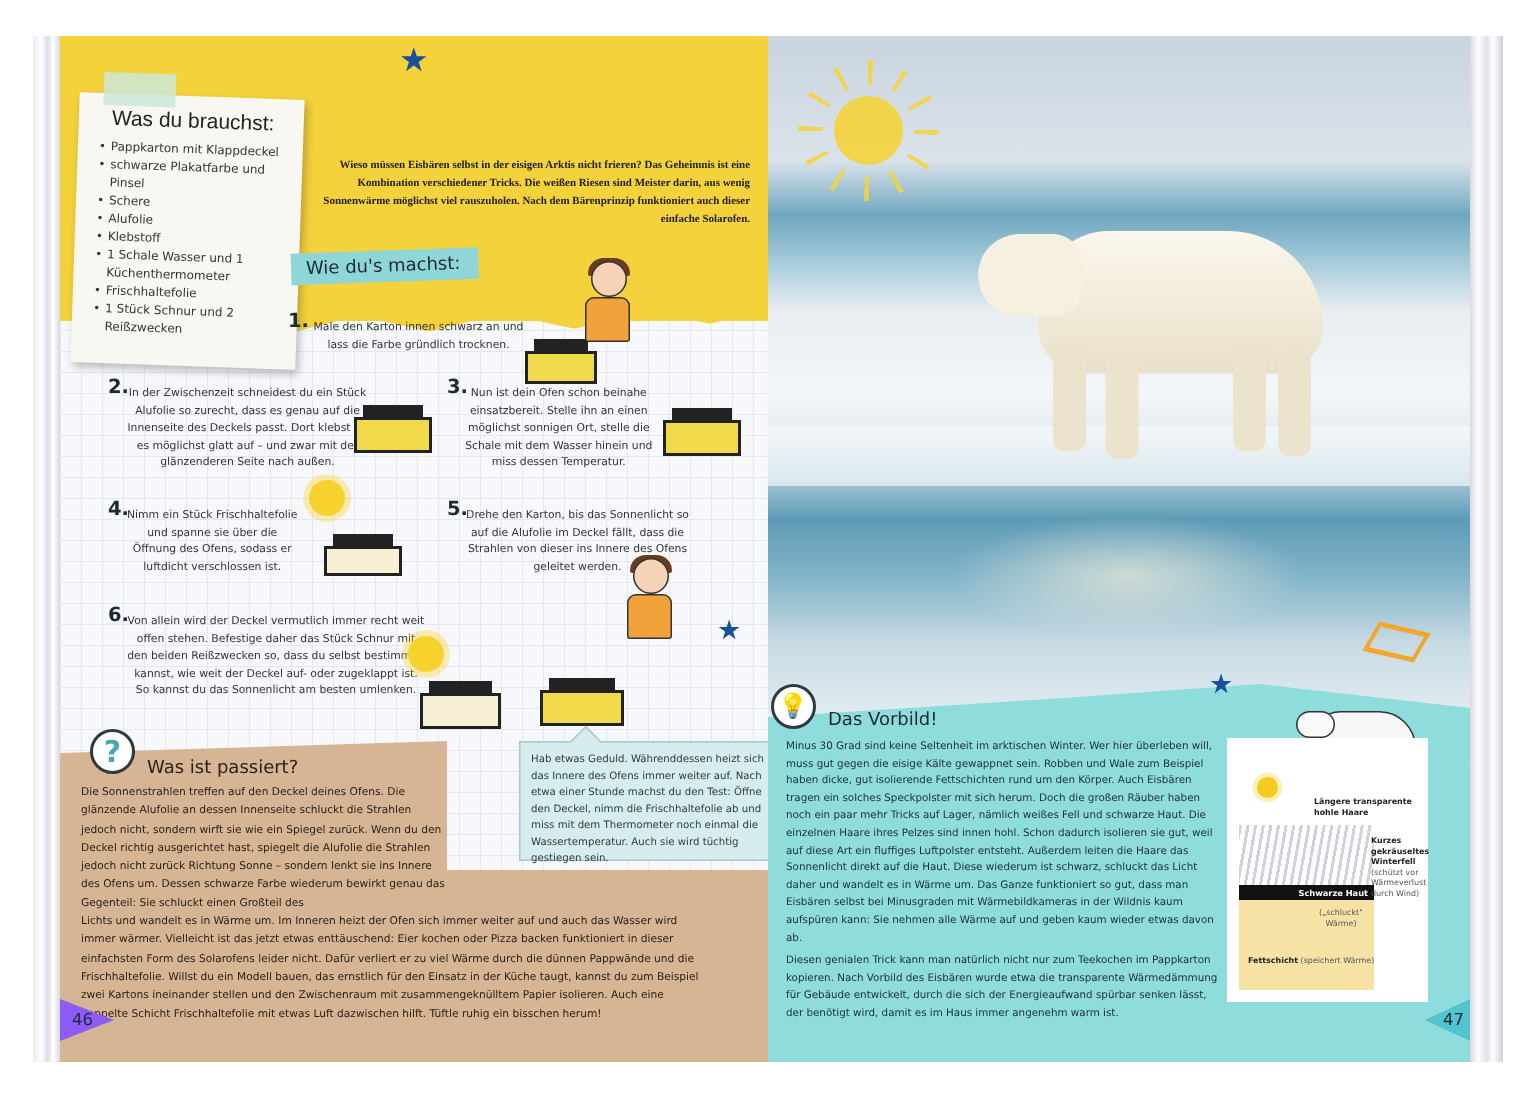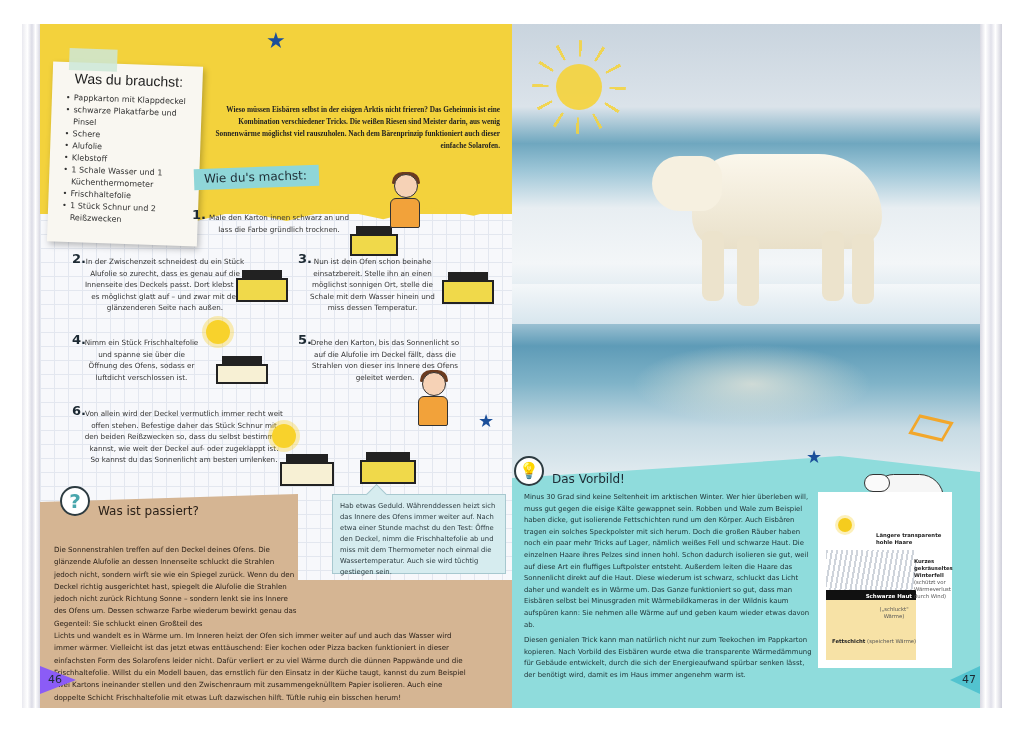--- a/index.html
+++ b/index.html
@@ -43,31 +43,31 @@
 
   .illus-box { position: absolute; background: #f0d94a; border: 2px solid #222; }
   .illus-box::after { content:""; position:absolute; left:4px; right:4px; top:-10px; height:10px; background:#222; }
   .sun { position: absolute; width: 24px; height: 24px; border-radius: 50%; background: #f8d22c;
     box-shadow: 0 0 0 4px rgba(248,210,44,.35); }
   .girl { position: absolute; width: 34px; height: 56px; }
   .girl .head { position:absolute; left:6px; top:0; width:24px; height:24px; border-radius:50%; background:#f6d2b6; border:1.5px solid #333; }
   .girl .hair { position:absolute; left:4px; top:-2px; width:28px; height:12px; border-radius:14px 14px 2px 2px; background:#6b3b1f; }
   .girl .body { position:absolute; left:2px; top:24px; width:30px; height:30px; background:#f2a23a; border:1.5px solid #333; border-radius:6px 6px 2px 2px; }
 
-  .callout { position: absolute; left: 292px; top: 470px; width: 174px; height: 80px; background: #d6ecef;
+  .callout { position: absolute; left: 306px; top: 470px; width: 174px; height: 80px; background: #d6ecef;
     border: 1px solid #a7c8cf; padding: 6px 7px; font-size: 6.8px; line-height: 11px; color: #2d3b40; }
   .callout::before { content:""; position:absolute; left:36px; top:-8px; width:14px; height:14px; background:#d6ecef;
     border-left:1px solid #a7c8cf; border-top:1px solid #a7c8cf; transform: rotate(45deg); }
 
   .kraft { position: absolute; left: 0; top: 470px; width: 472px; height: 214px; background: #d5b593;
     clip-path: polygon(0 8px, 258px 0, 258px 86px, 472px 86px, 472px 214px, 0 214px); }
   .qmark { position: absolute; left: 20px; top: 462px; width: 30px; height: 30px; border-radius: 50%; background: #fff;
     border: 2px solid #2d3b40; font-size: 20px; text-align: center; line-height: 26px; color: #4aa7ad; font-weight: bold; }
   .passiert-title { position: absolute; left: 58px; top: 480px; font-size: 12px; color: #2b2119; }
-  .passiert-text { position: absolute; left: 14px; top: 520px; width: 420px; font-size: 7.1px; line-height: 12.3px; color: #2b2119; }
+  .passiert-text { position: absolute; left: 14px; top: 498px; width: 420px; font-size: 7.1px; line-height: 12.3px; color: #2b2119; }
   .passiert-text .narrow { display:block; width: 245px; }
 
   .pagenum-l { position: absolute; left: 40px; top: 666px; width: 36px; height: 28px; background: #8b5cf6;
     clip-path: polygon(0 0, 100% 50%, 0 100%); font-size: 11px; color: #1d2a33; padding: 7px 0 0 8px; }
 
   
   .right { position: absolute; left: 512px; top: 24px; width: 468px; height: 684px; overflow: hidden; background: #8fdcdc; }
   .photo { position: absolute; left: 0; top: 0; width: 468px; height: 460px;
     background: linear-gradient(180deg,#c9d4de 0%,#dbe3ea 18%,#6fa7bf 26%,#9fc7d8 32%,#e8eef2 40%,#f3f6f8 52%,#dce8ef 60%,#5e9bb7 70%,#7fb3c8 78%,#c7dbe4 88%,#e6eef2 100%); }
   .ice-shelf { position:absolute; left:0; top:260px; width:468px; height:40px; background: linear-gradient(180deg,#f4f7f9,#d8e6ee); }

